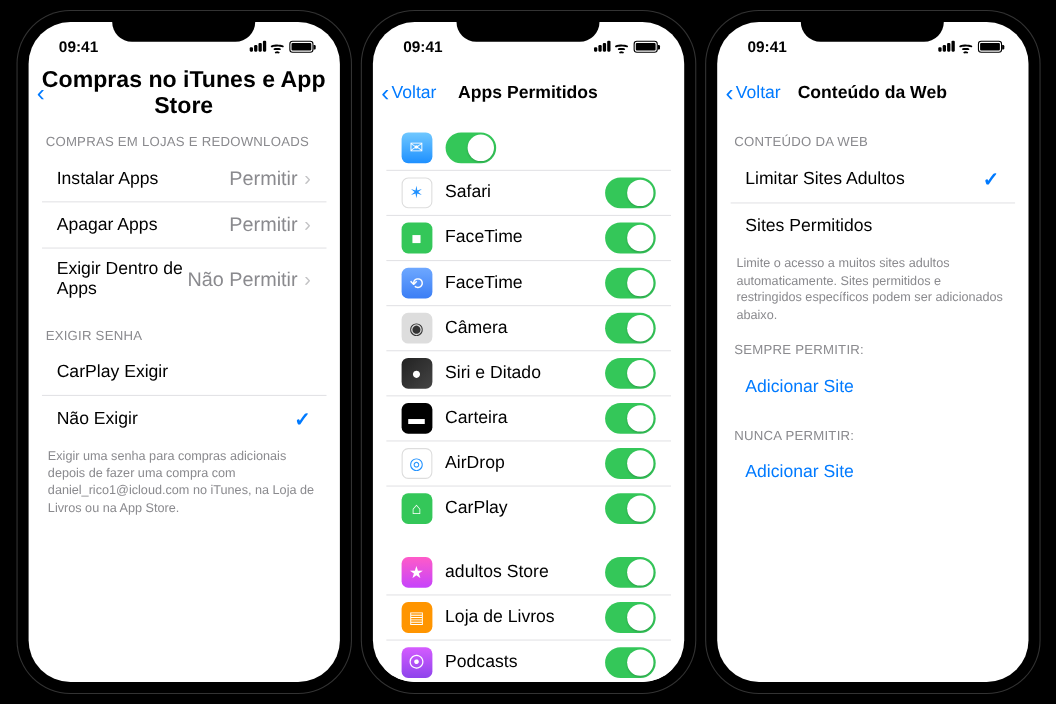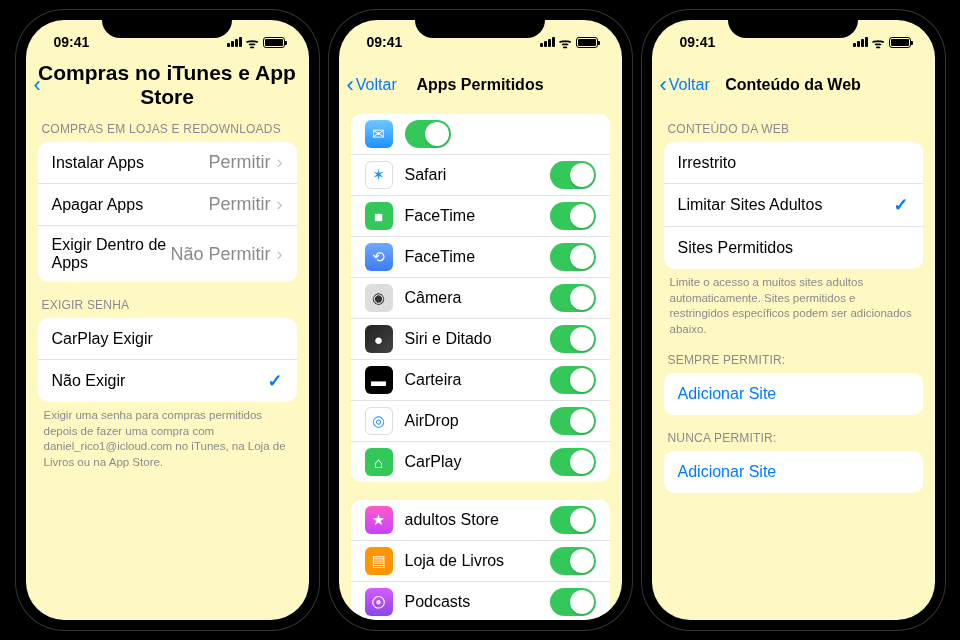--- a/index.html
+++ b/index.html
@@ -3,21 +3,21 @@
 <meta charset="utf-8">
 <style>
 * { margin: 0; padding: 0; box-sizing: border-box; font-family: -apple-system, "Helvetica Neue", Arial, sans-serif; }
 body { background: #000; width: 960px; height: 640px; display: flex; justify-content: center; align-items: center; gap: 10px; }
 
 .phone {
   width: 303px; height: 620px; background: #000; border-radius: 48px; position: relative;
   padding: 10px; box-shadow: 0 0 0 1px #333;
 }
 .screen {
-  width: 100%; height: 100%; background: #fef9c3; border-radius: 38px; overflow: hidden;
+  width: 100%; height: 100%; background: #ffffff; border-radius: 38px; overflow: hidden;
   position: relative; display: flex; flex-direction: column; justify-content: space-between;
 }
 .notch {
   position: absolute; top: 0; left: 50%; transform: translateX(-50%);
   width: 130px; height: 28px; background: #000; border-radius: 0 0 18px 18px; z-index: 100;
 }
 
 .status-bar {
   height: 44px; display: flex; justify-content: space-between; align-items: center;
   padding: 0 24px 0 28px; font-size: 14px; font-weight: 600; color: #000;
@@ -133,21 +133,21 @@
       <div class="section-header">EXIGIR SENHA</div>
       <div class="group">
         <div class="row">
           <span class="label">CarPlay Exigir</span>
         </div>
         <div class="row">
           <span class="label">Não Exigir</span>
           <span class="check">✓</span>
         </div>
       </div>
-      <div class="footer-note">Exigir uma senha para compras permitidos depois de fazer uma compra com daniel_rico1@icloud.com no iTunes, na Loja de Livros ou na App Store.</div>
+      <div class="footer-note">Exigir uma senha para compras adicionais depois de fazer uma compra com daniel_rico1@icloud.com no iTunes, na Loja de Livros ou na App Store.</div>
     </div>
   </div>
 </div>
 
 <div class="phone">
   <div class="notch"></div>
   <div class="screen">
     <div class="status-bar">
       <span>09:41</span>
       <div class="status-right">
@@ -263,23 +263,20 @@
       <div class="back-btn">
         <span class="back-chevron">‹</span>
         <span>Voltar</span>
       </div>
       <div class="nav-title">Conteúdo da Web</div>
     </div>
     <div class="content">
       <div class="section-header">CONTEÚDO DA WEB</div>
       <div class="group">
         <div class="row">
-          <span class="label">Irrestrito</span>
-        </div>
-        <div class="row">
           <span class="label">Limitar Sites Adultos</span>
           <span class="check">✓</span>
         </div>
         <div class="row">
           <span class="label">Sites Permitidos</span>
         </div>
       </div>
       <div class="footer-note">Limite o acesso a muitos sites adultos automaticamente. Sites permitidos e restringidos específicos podem ser adicionados abaixo.</div>
 
       <div class="section-header">SEMPRE PERMITIR:</div>

